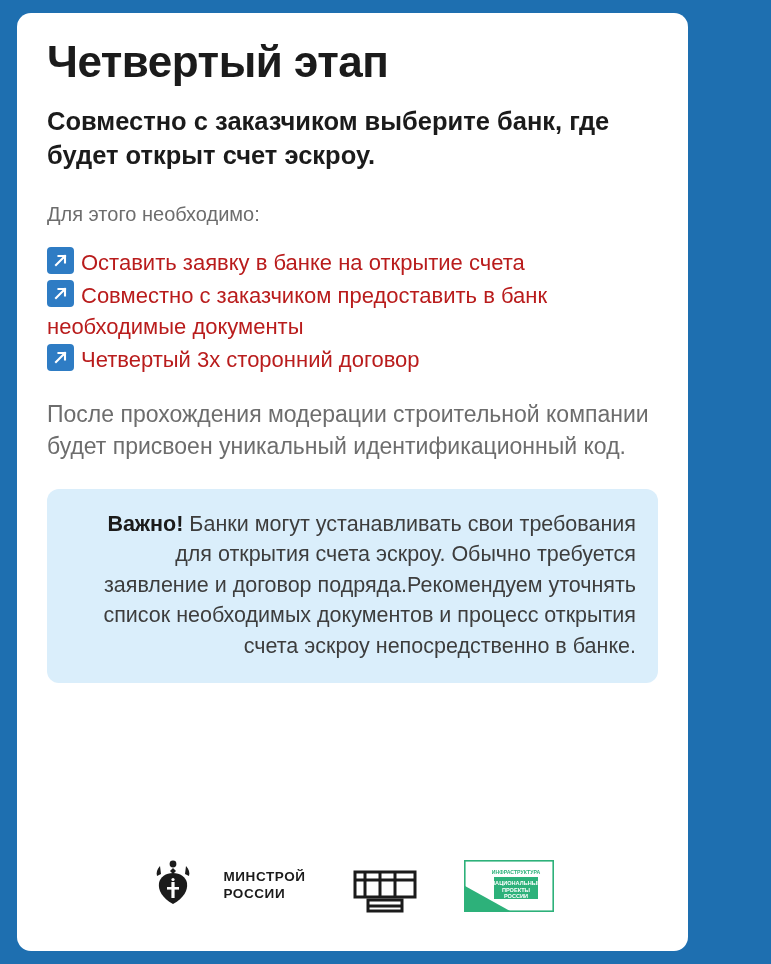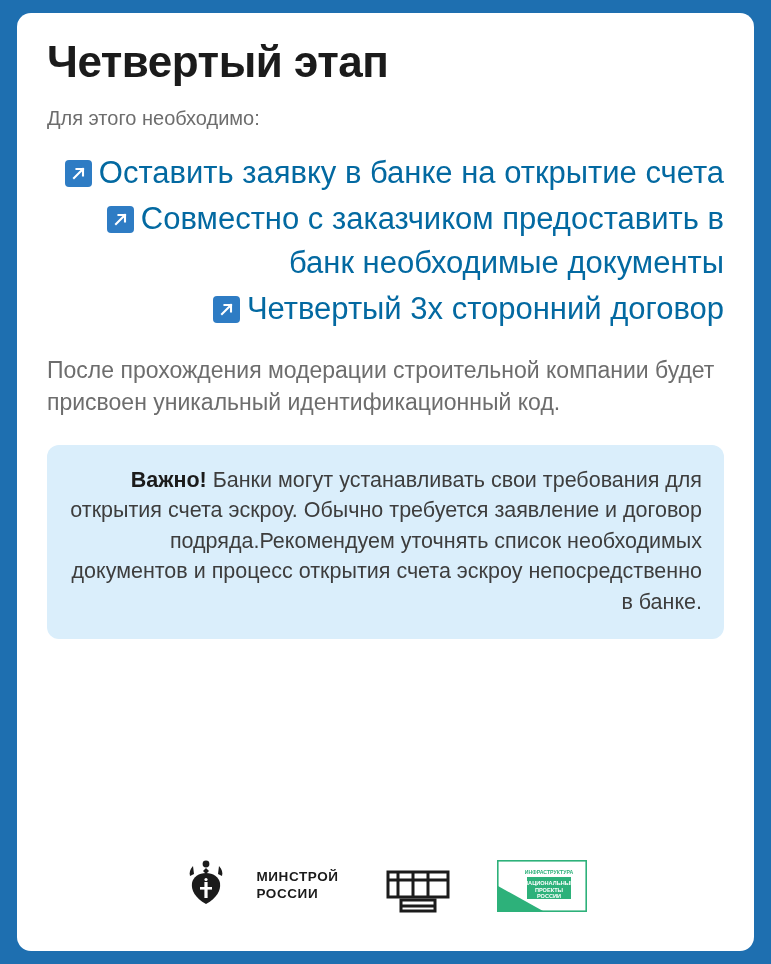--- a/index.html
+++ b/index.html
@@ -10,21 +10,21 @@
     width: 771px;
     height: 964px;
     background: #1e6fb0;
     font-family: "Liberation Sans", sans-serif;
     overflow: hidden;
   }
   .card {
     position: absolute;
     left: 17px;
     top: 13px;
-    width: 737px;
+    width: 671px;
     height: 938px;
     background: #ffffff;
     border-radius: 14px;
     box-sizing: border-box;
     padding: 26px 30px 0 30px;
   }
   .title {
     font-size: 44px;
     font-weight: bold;
     color: #1b1b1b;
@@ -42,26 +42,25 @@
   .lead {
     font-size: 20px;
     color: #6d6d6d;
     margin: 0 0 20px 0;
     line-height: 1.3;
   }
   .bullets {
     margin: 0 0 24px 0;
   }
   .bullet-line {
-    font-size: 31px;
-    color: #0369a1;
+    font-size: 22px;
+    color: #b91c1c;
     line-height: 1.42;
     display: block;
     margin-bottom: 2px;
-    text-align: right;
   }
   .arrow-icon {
     display: inline-block;
     width: 27px;
     height: 27px;
     background: #2e7cc4;
     border-radius: 4px;
     position: relative;
     vertical-align: -4px;
     margin-right: 7px;
@@ -128,20 +127,21 @@
     height: 52px;
   }
 </style>
 </head>
 <body>
 
 <div class="card">
 
   <h1 class="title">Четвертый этап</h1>
 
+  <h2 class="subtitle">Совместно с заказчиком выберите банк, где будет открыт счет эскроу.</h2>
 
   <p class="lead">Для этого необходимо:</p>
 
   <div class="bullets">
 
     <span class="bullet-line"><span class="arrow-icon"><svg width="17" height="17" viewBox="0 0 17 17">
             <path d="M4 13 L13 4 M6.5 4 L13 4 L13 10.5" stroke="#ffffff" stroke-width="2.1" fill="none" stroke-linecap="square"></path>
           </svg></span><span>Оставить заявку в банке на открытие счета</span></span>
 
     <span class="bullet-line"><span class="arrow-icon"><svg width="17" height="17" viewBox="0 0 17 17">

